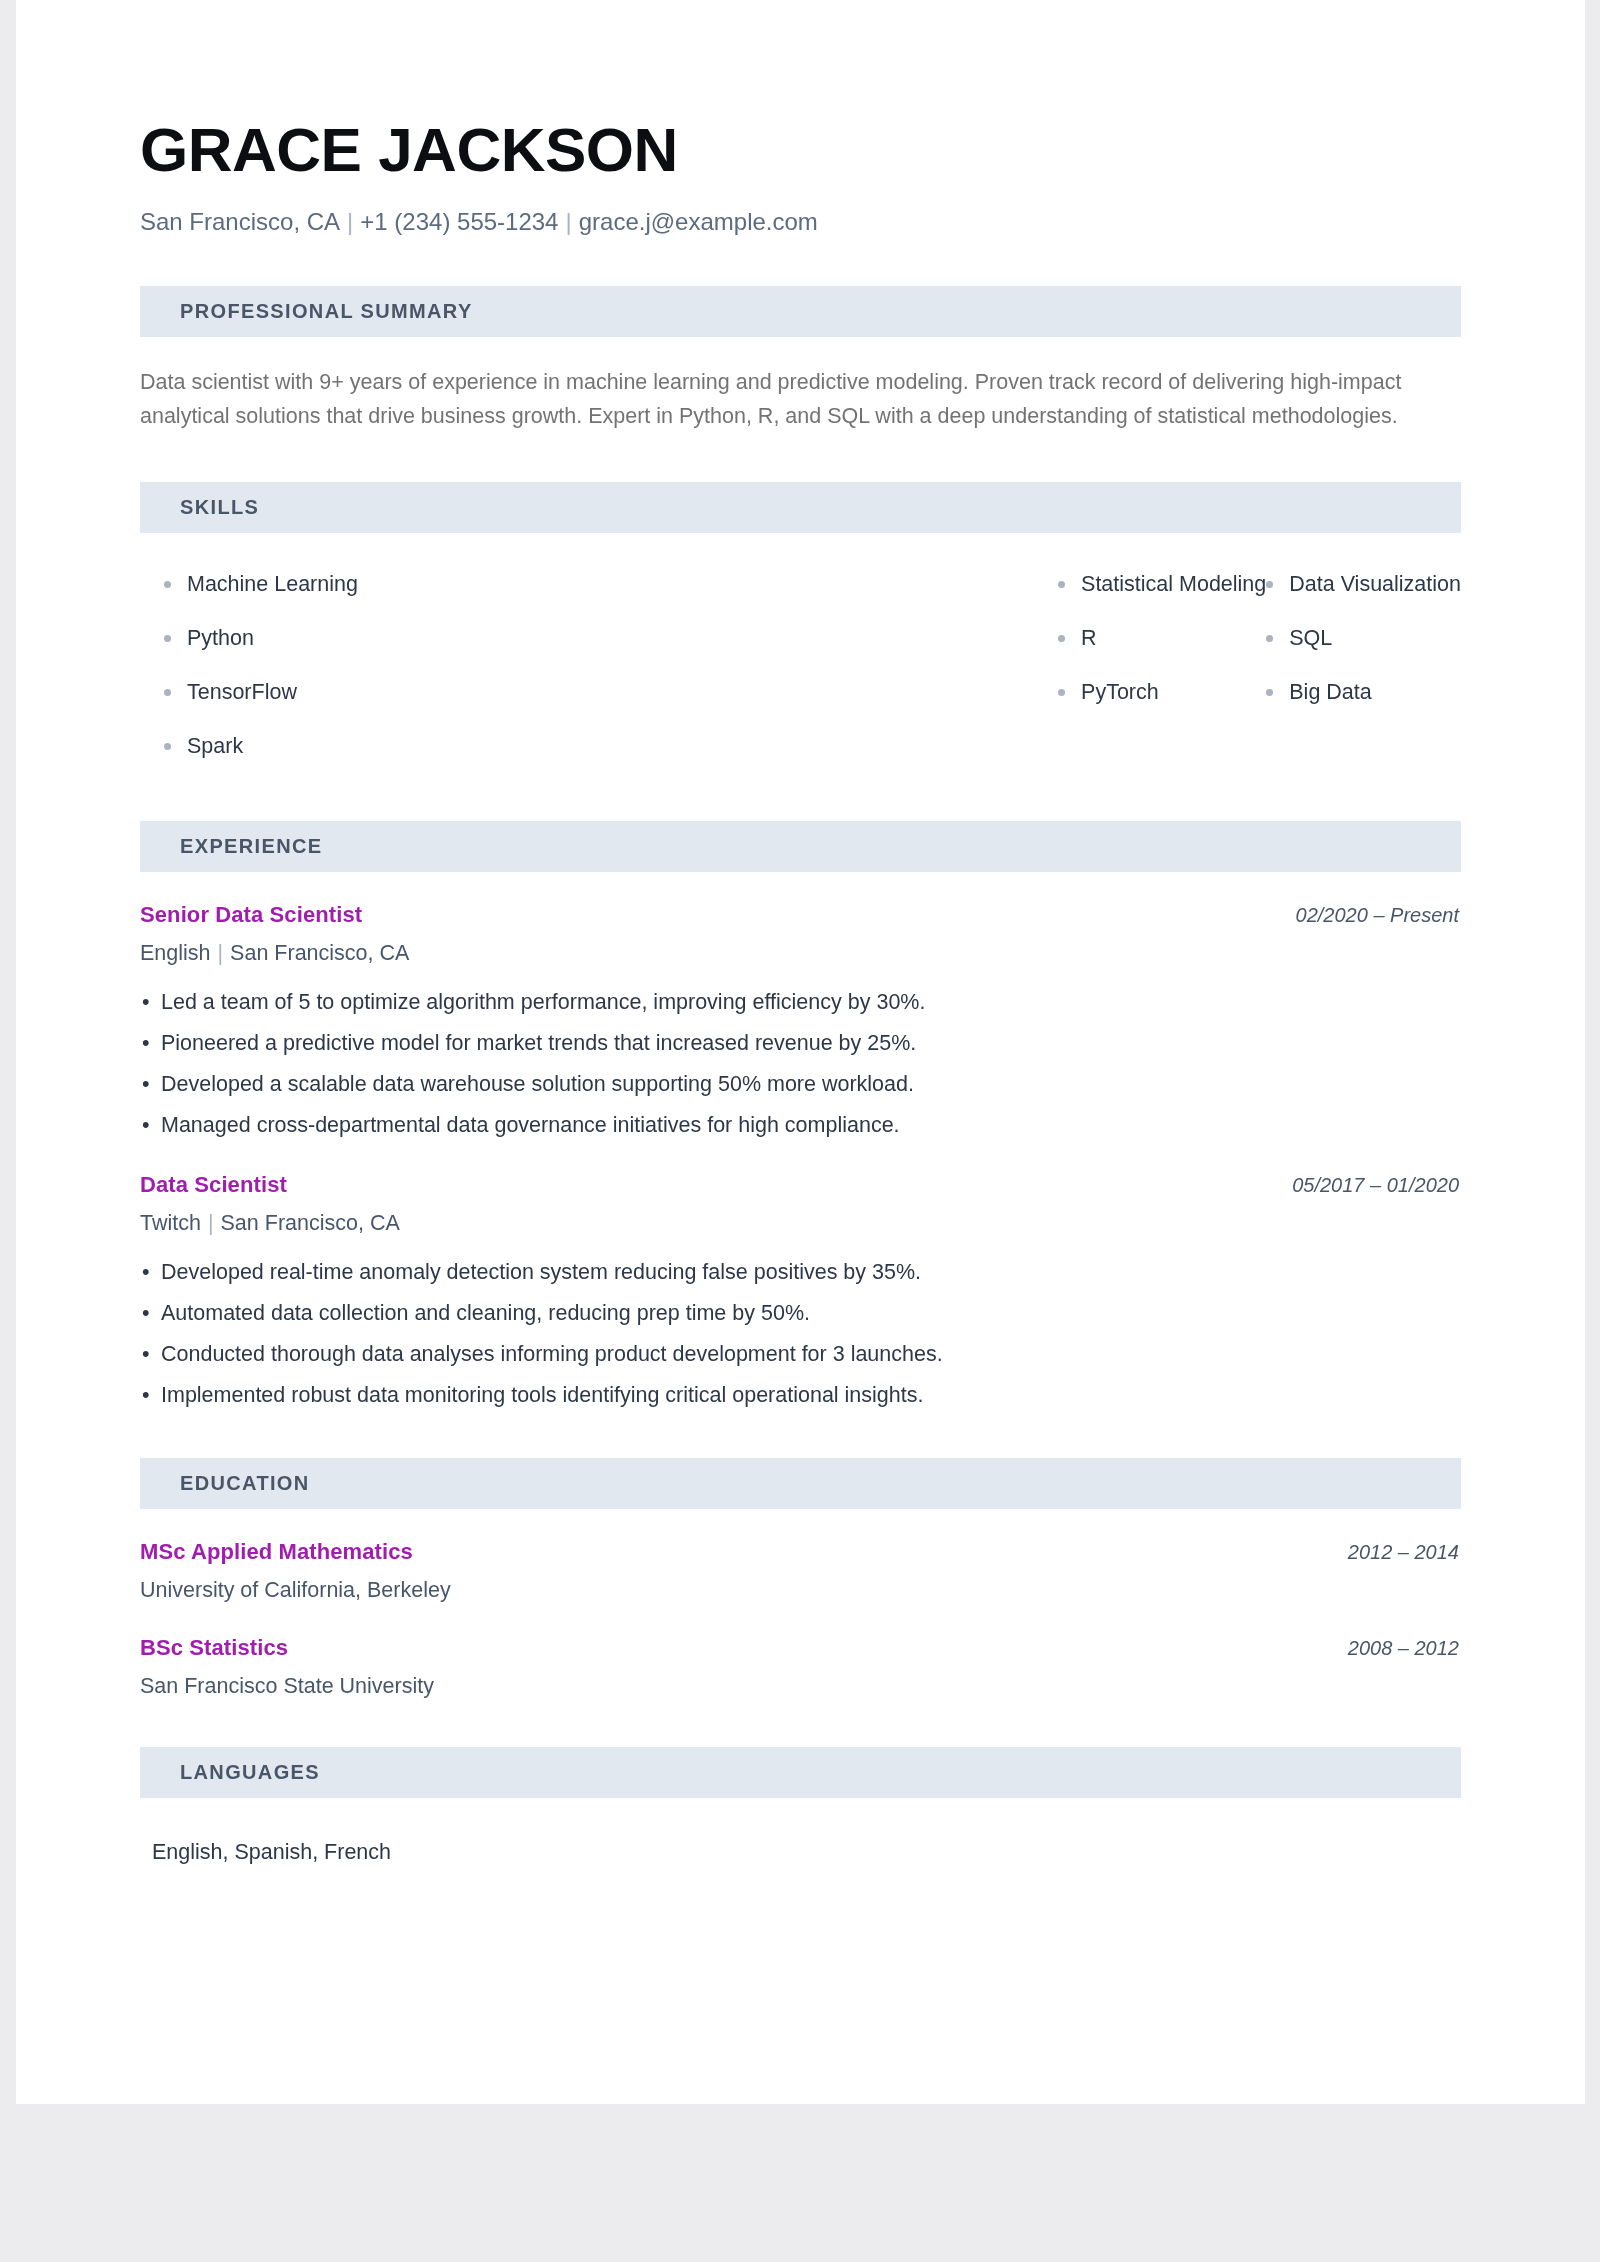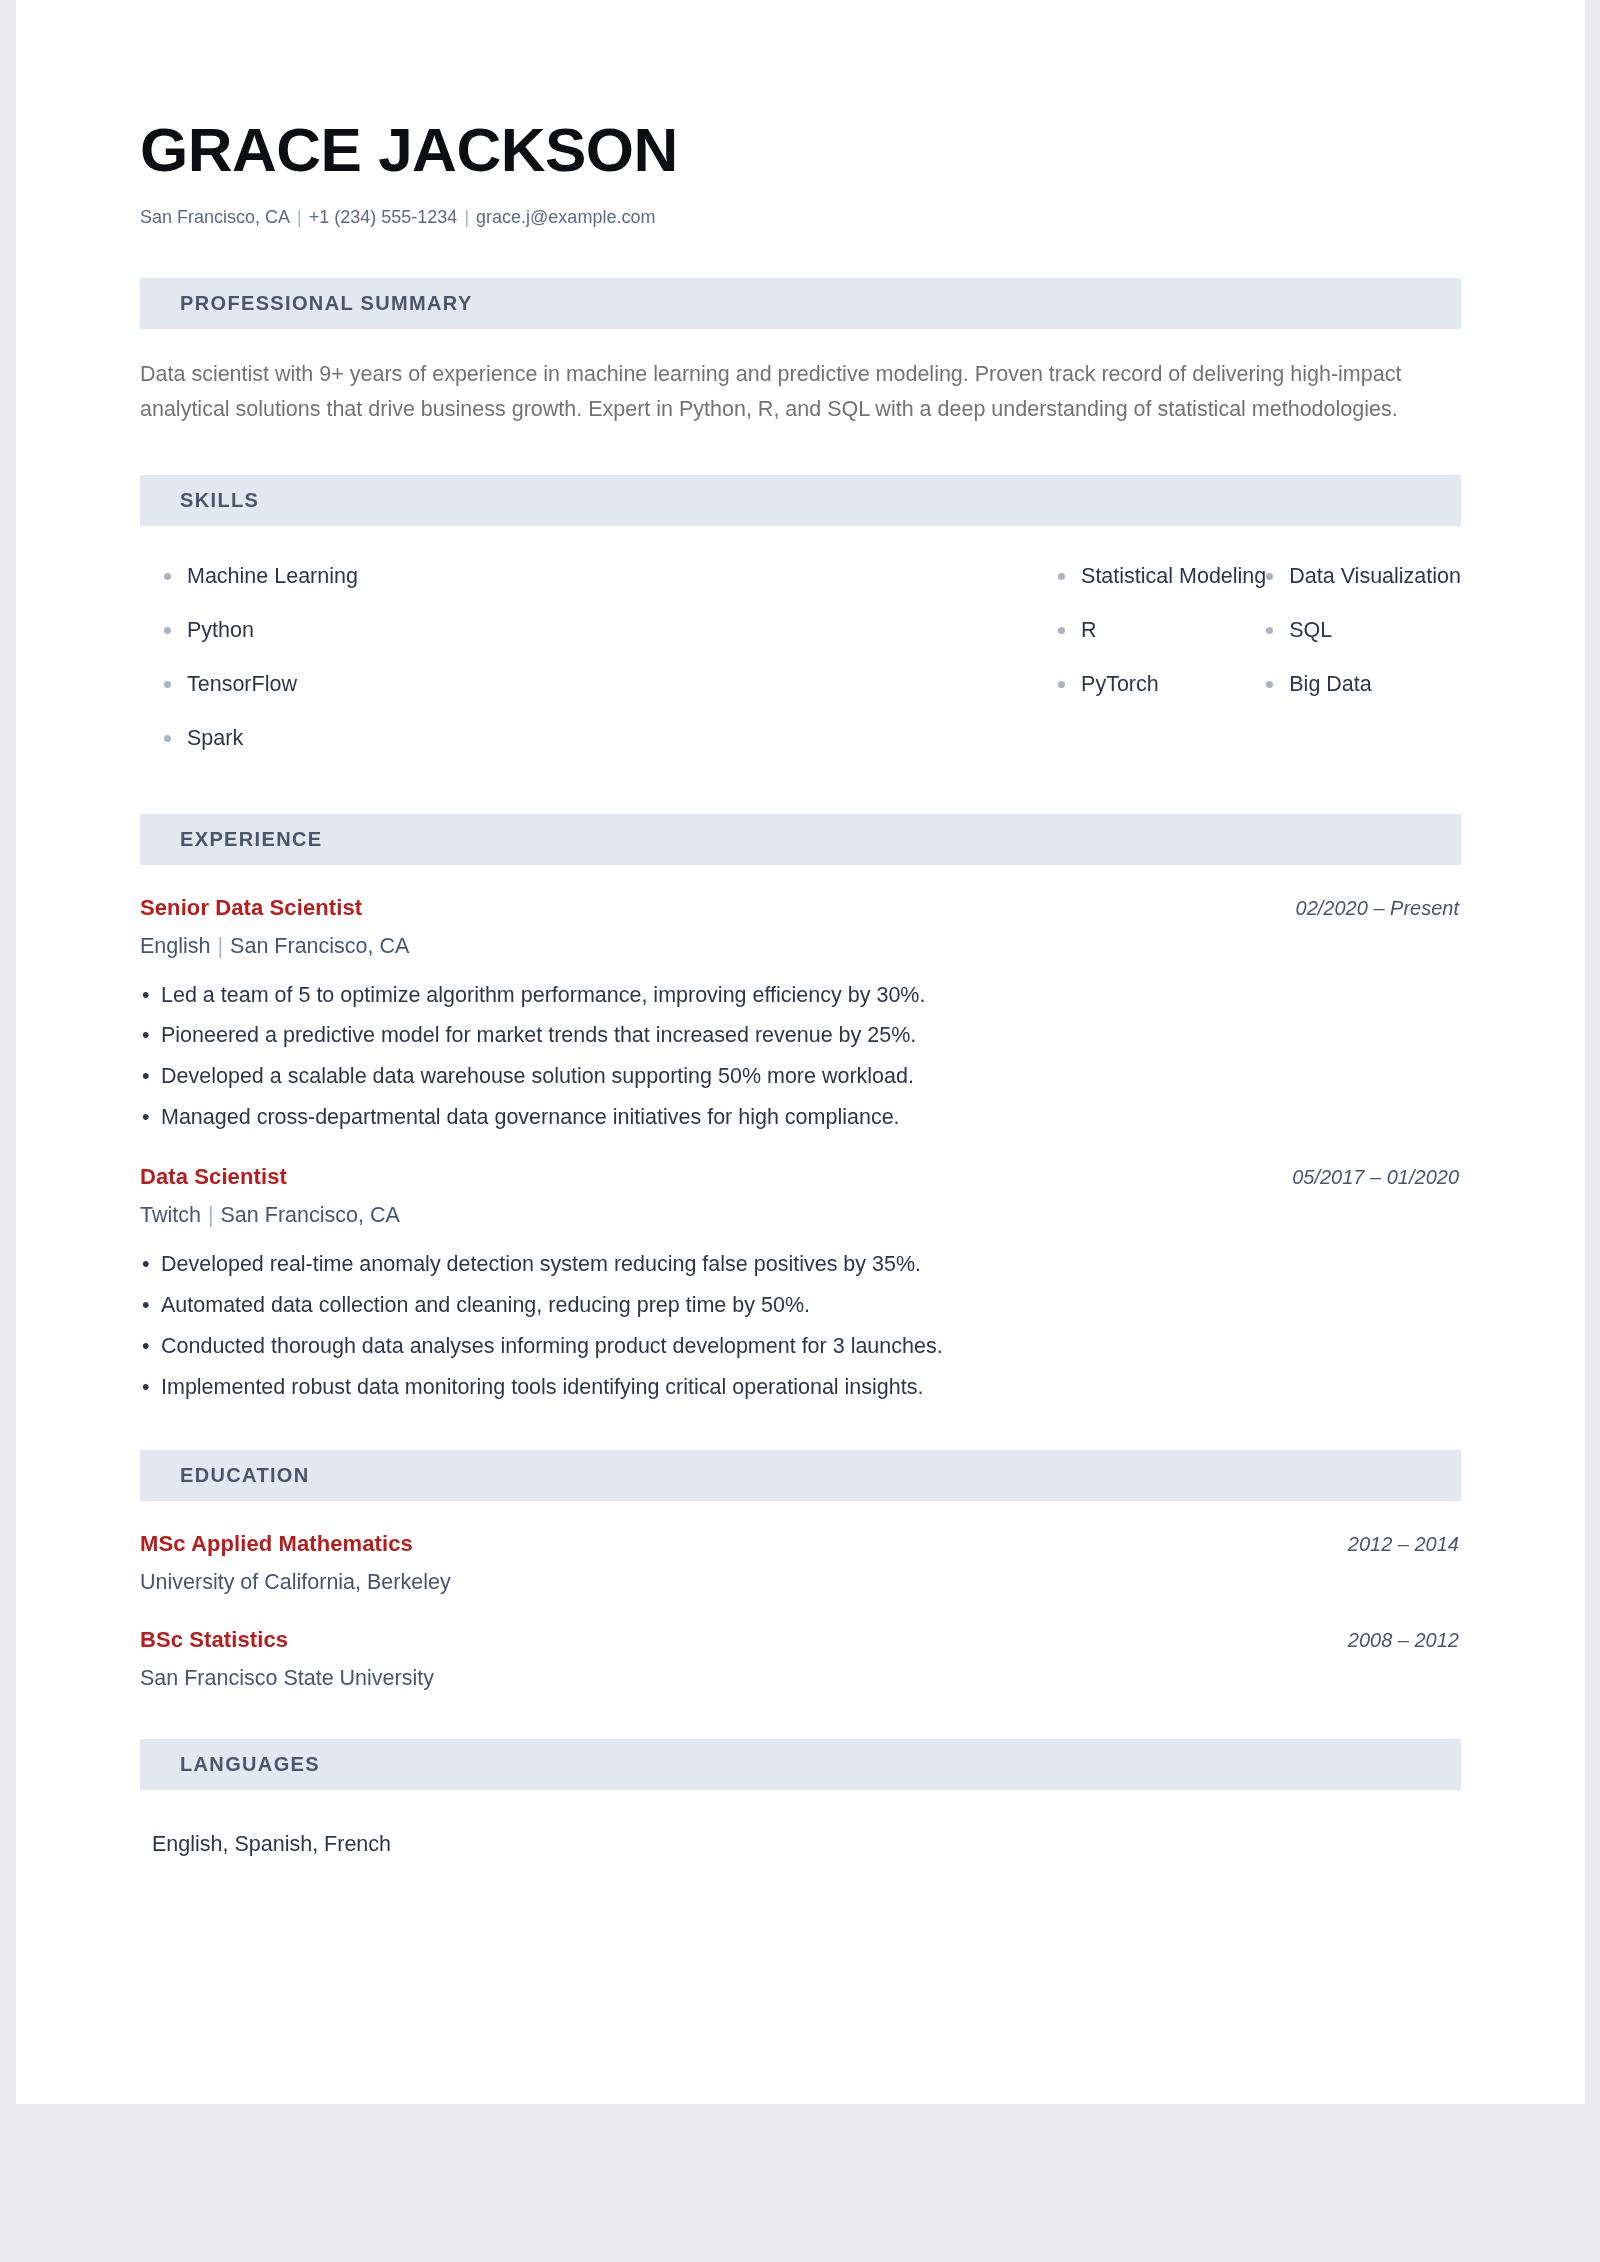--- a/index.html
+++ b/index.html
@@ -48,21 +48,21 @@
     font-size: 62px;
     line-height: 1.04;
     font-weight: 700;
     letter-spacing: -0.5px;
     color: #0c0e12;
     text-transform: uppercase;
   }
   .contact {
     margin: 0;
     padding-top: 24px;
-    font-size: 18px;
+    font-size: 24px;
     line-height: 1.3;
     color: #5d6b80;
     white-space: nowrap;
   }
   .contact .sep {
     color: #a9b4c2;
     padding: 0 7px;
     font-weight: 300;
   }
 
@@ -122,21 +122,21 @@
   .entry { padding-top: 32px; }
   .entry.first { padding-top: 30px; }
   .entry-head {
     display: flex;
     align-items: baseline;
     justify-content: space-between;
   }
   .entry-title {
     font-size: 22px;
     font-weight: 700;
-    color: #b91c1c;
+    color: #a21caf;
     letter-spacing: 0.1px;
   }
   .entry-date {
     font-size: 20px;
     font-style: italic;
     color: #4a5568;
     white-space: nowrap;
     padding-right: 2px;
   }
   .entry-sub {

